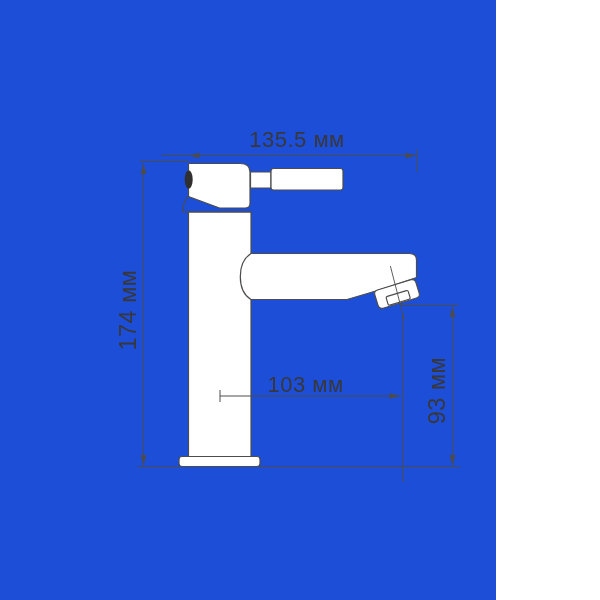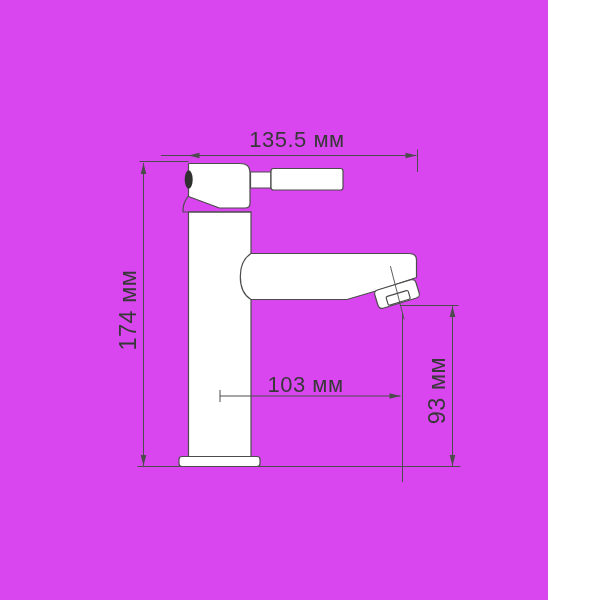--- a/index.html
+++ b/index.html
@@ -2,23 +2,23 @@
 <html><head>
 <meta charset="utf-8">
 <style>
   html, body {
     margin: 0;
     padding: 0;
     background: #ffffff;
   }
   .page {
     position: relative;
-    width: 548px;
+    width: 496px;
     height: 600px;
-    background: #d946ef;
+    background: #1d4ed8;
     overflow: hidden;
     font-family: "Liberation Sans", sans-serif;
   }
   svg { display: block; }
   .model { stroke: #4c4c4c; stroke-width: 1.2; fill: none; stroke-linejoin: round; stroke-linecap: round; }
   .model .filled { fill: #ffffff; }
   .dim { stroke: #4c4c4c; stroke-width: 1; fill: none; stroke-linecap: butt; }
   .dim .arrow { fill: #4c4c4c; stroke: none; }
   .dim-text {
     fill: #383838;

